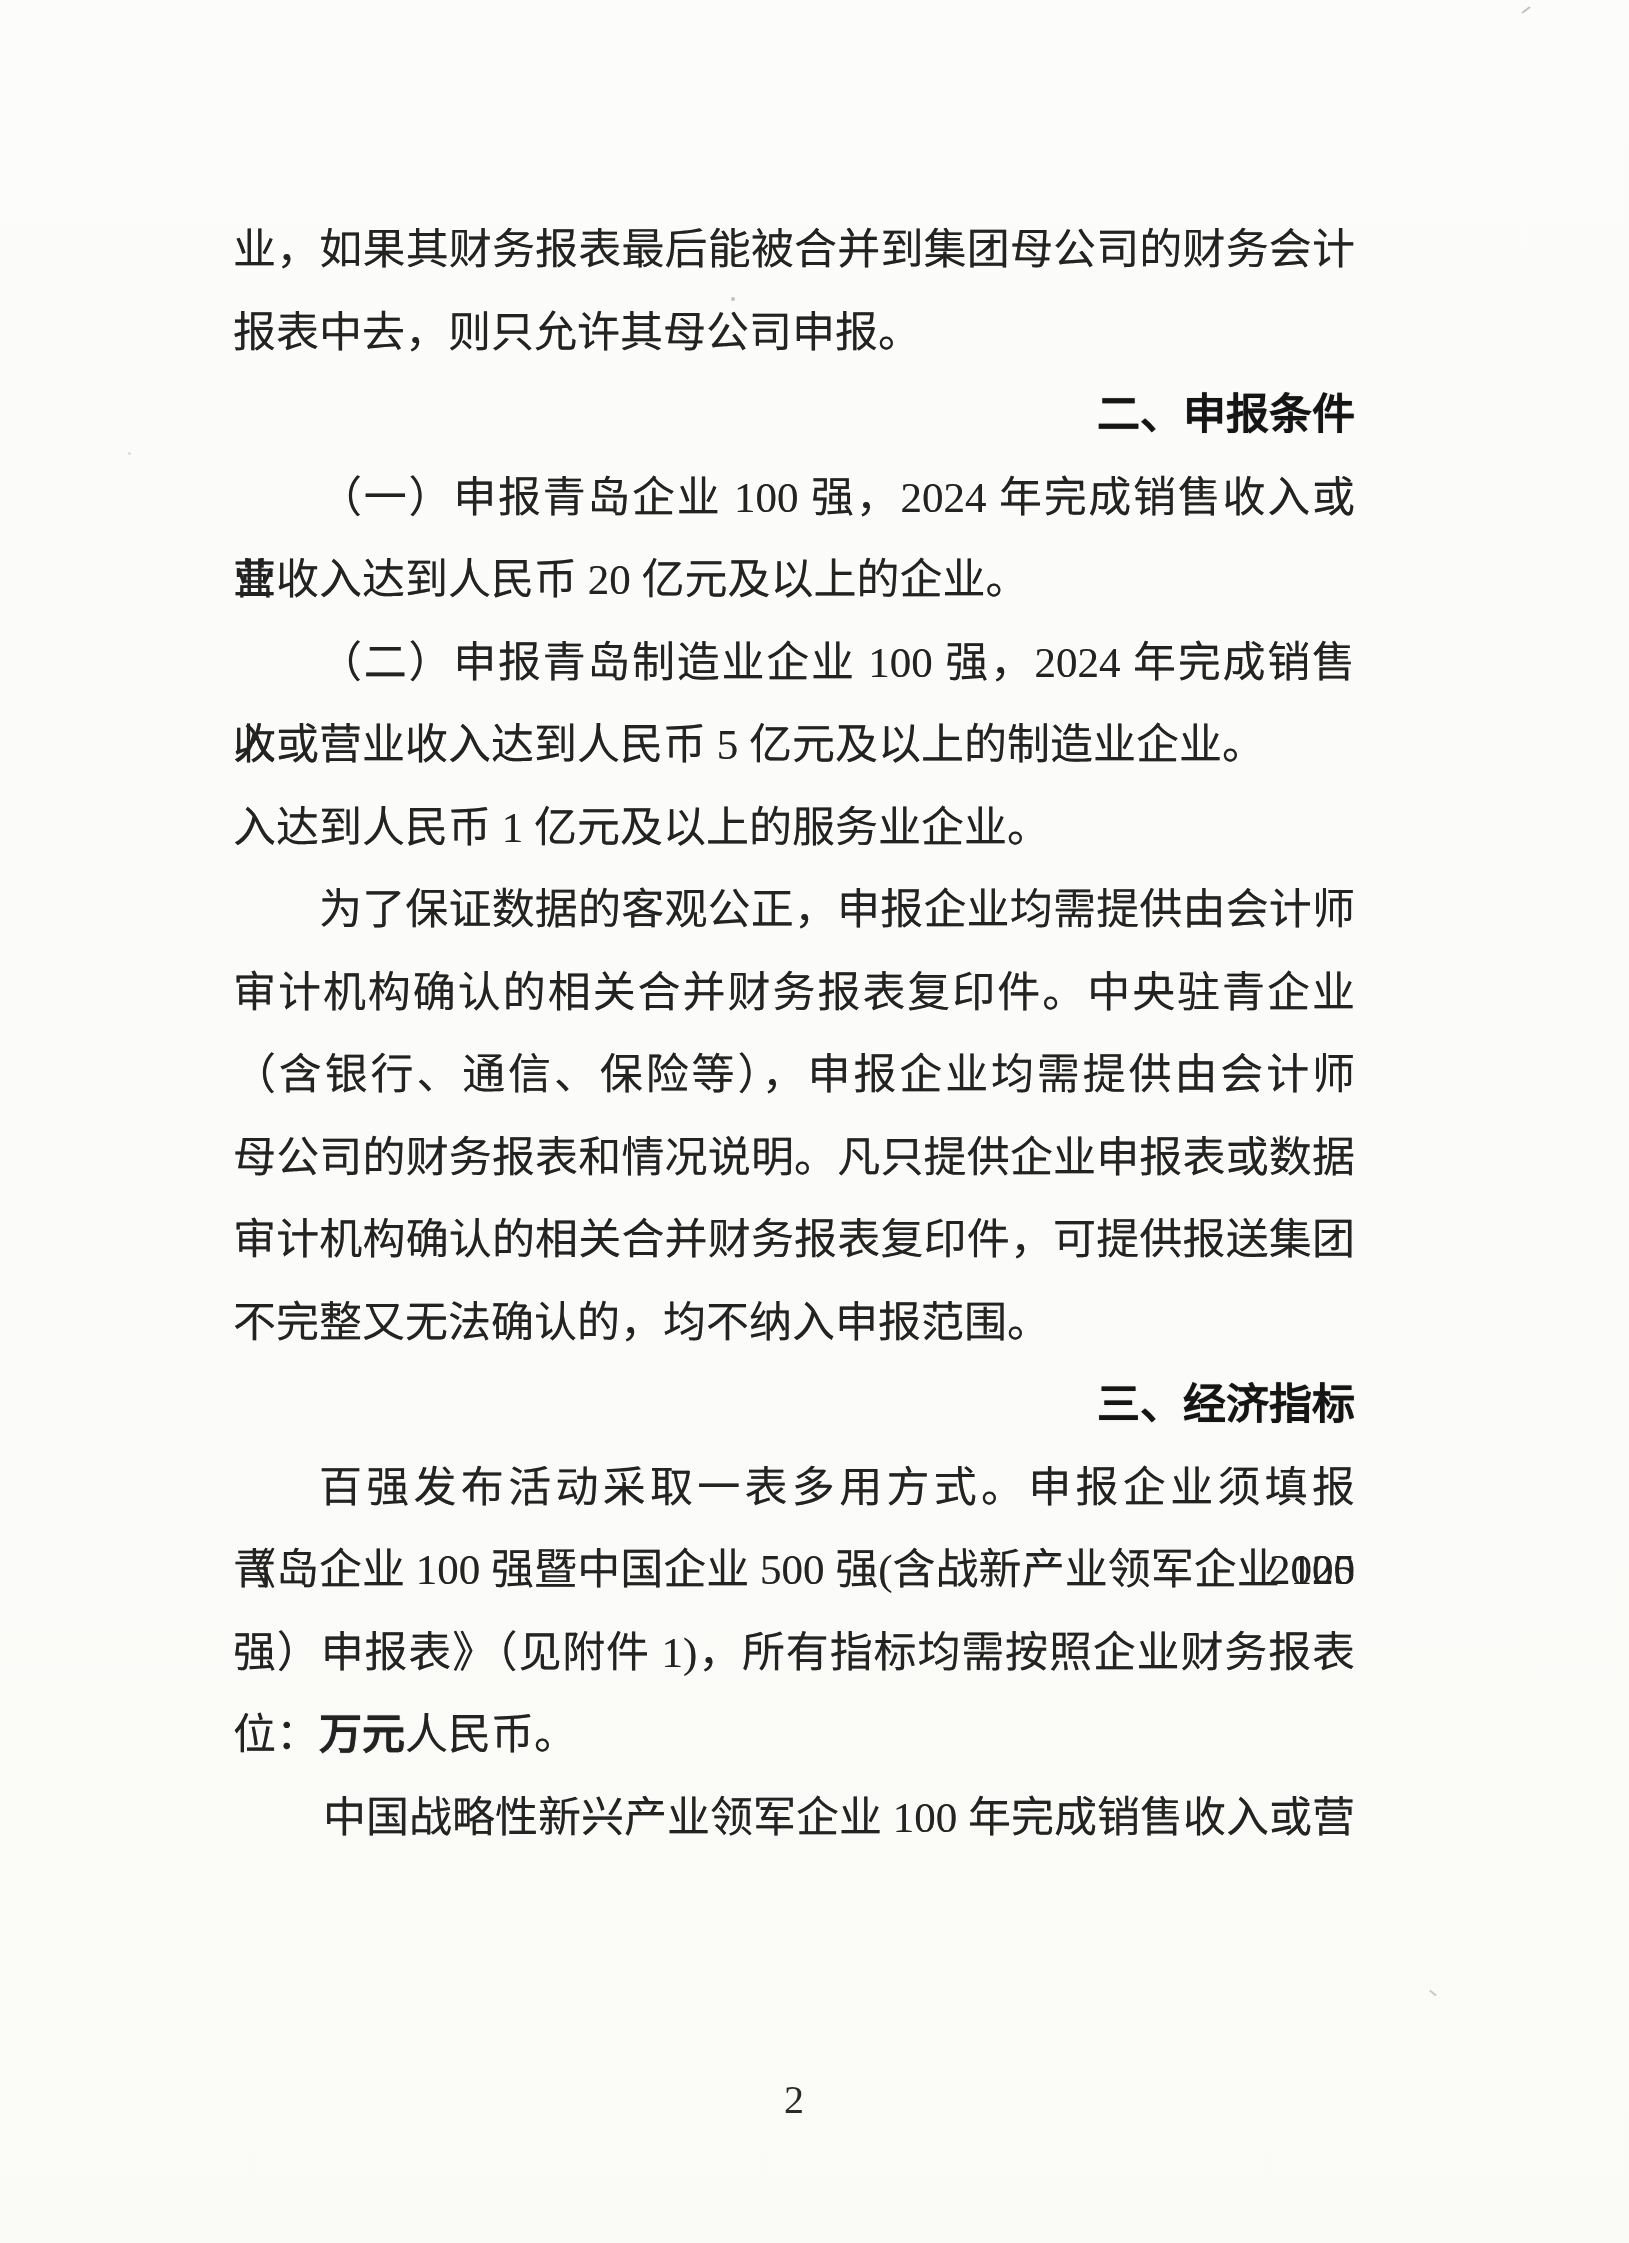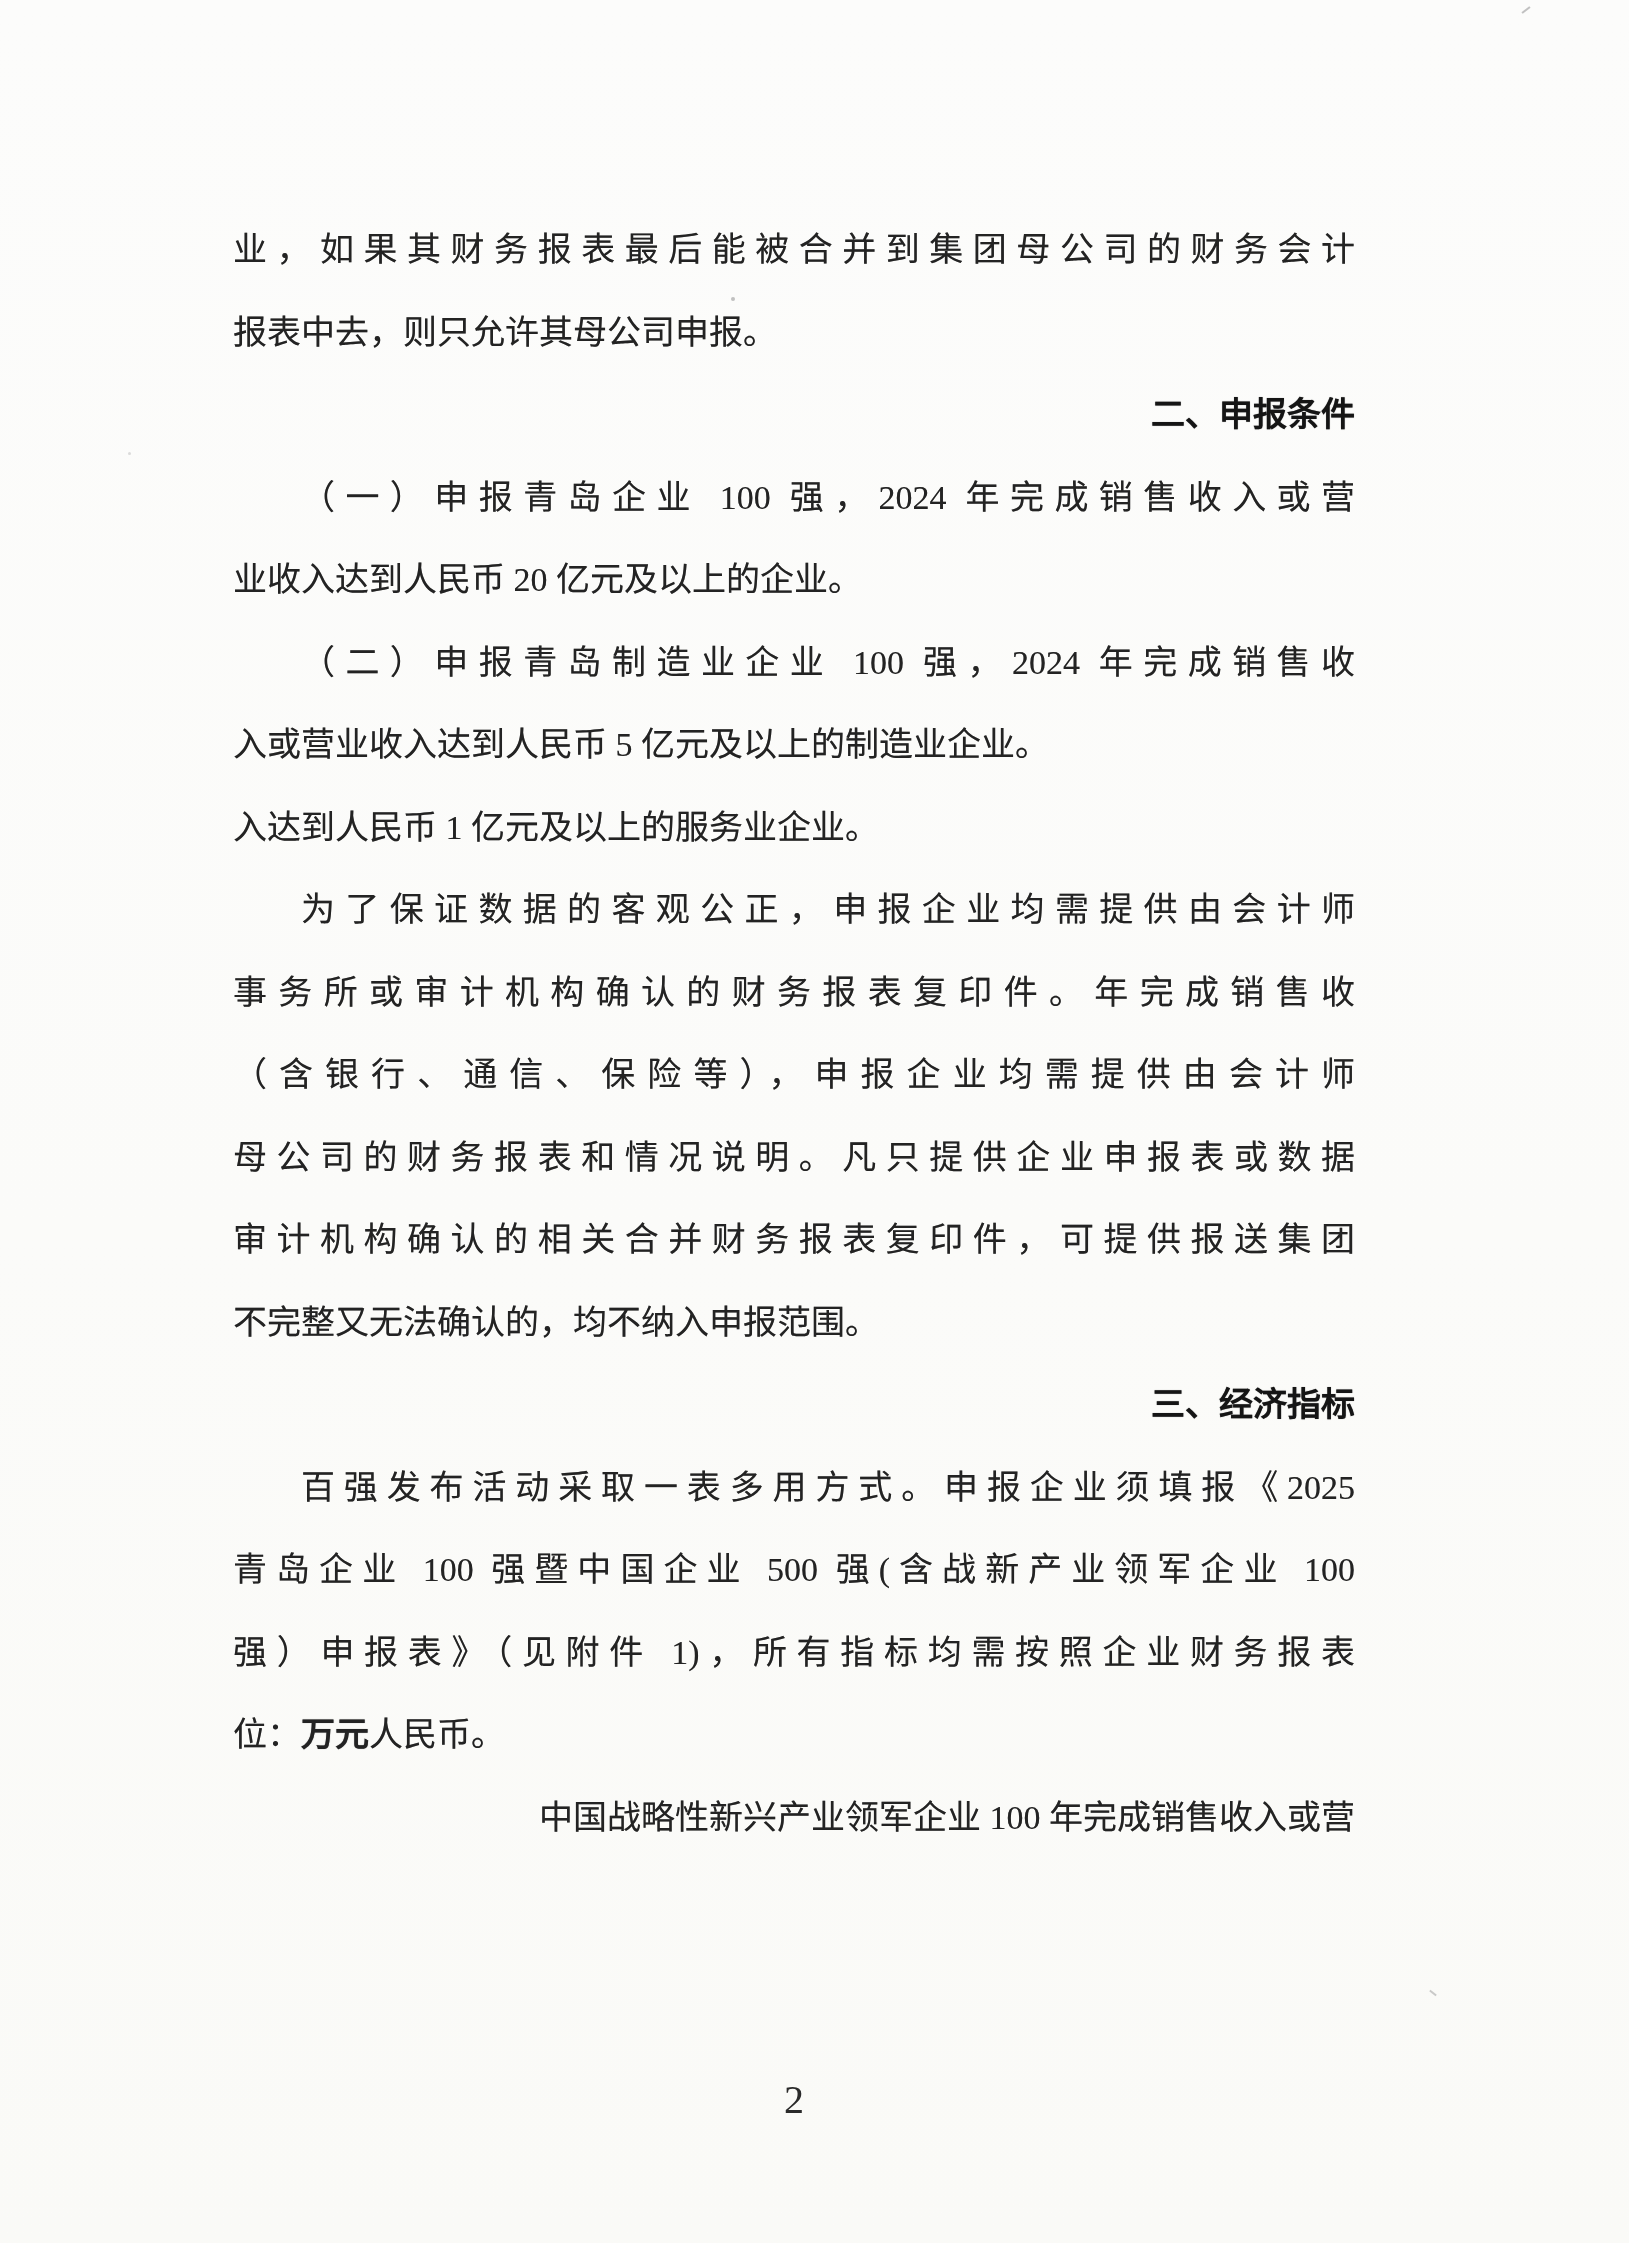--- a/index.html
+++ b/index.html
@@ -18,21 +18,21 @@
   }
   .text-block {
     position: absolute;
     left: 233px;
     top: 209px;
     width: 1122px;
   }
   .line {
     height: 82.5px;
     line-height: 82.5px;
-    font-size: 34px;
+    font-size: 43px;
     font-family: "Liberation Serif", "DejaVu Serif", serif;
     color: #232323;
     text-shadow: 0 0 0.5px rgba(40,40,40,0.45);
     text-align: left;
     white-space: normal;
   }
   .line.indent { text-indent: 2em; text-align: right; }
   .line.justify {
     text-align: justify;
     text-align-last: justify;
@@ -83,21 +83,21 @@
   <div class="text-block" id="doc-body">
       <div class="line justify"><span>业，如果其财务报表最后能被合并到集团母公司的财务会计</span></div>
       <div class="line"><span>报表中去，则只允许其母公司申报。</span></div>
       <div class="line heading indent"><span class="bold">二、申报条件</span></div>
       <div class="line indent justify"><span>（一）申报青岛企业 100 强，2024 年完成销售收入或营</span></div>
       <div class="line"><span>业收入达到人民币 20 亿元及以上的企业。</span></div>
       <div class="line indent justify"><span>（二）申报青岛制造业企业 100 强，2024 年完成销售收</span></div>
       <div class="line"><span>入或营业收入达到人民币 5 亿元及以上的制造业企业。</span></div>
       <div class="line"><span>入达到人民币 1 亿元及以上的服务业企业。</span></div>
       <div class="line indent justify"><span>为了保证数据的客观公正，申报企业均需提供由会计师</span></div>
-      <div class="line justify"><span>事务所或审计机构确认的财务报表复印件。年完成销售收</span></div>
+      <div class="line justify"><span>审计机构确认的相关合并财务报表复印件。中央驻青企业</span></div>
       <div class="line justify"><span>（含银行、通信、保险等），申报企业均需提供由会计师</span></div>
       <div class="line justify"><span>母公司的财务报表和情况说明。凡只提供企业申报表或数据</span></div>
       <div class="line justify"><span>审计机构确认的相关合并财务报表复印件，可提供报送集团</span></div>
       <div class="line"><span>不完整又无法确认的，均不纳入申报范围。</span></div>
       <div class="line heading indent"><span class="bold">三、经济指标</span></div>
       <div class="line indent justify"><span>百强发布活动采取一表多用方式。申报企业须填报《2025</span></div>
       <div class="line justify"><span>青岛企业 100 强暨中国企业 500 强(含战新产业领军企业 100</span></div>
       <div class="line justify"><span>强）申报表》（见附件 1)，所有指标均需按照企业财务报表</span></div>
       <div class="line"><span>位：</span><span class="bold">万元</span><span>人民币。</span></div>
       <div class="line indent"><span>中国战略性新兴产业领军企业 100 年完成销售收入或营</span></div>

